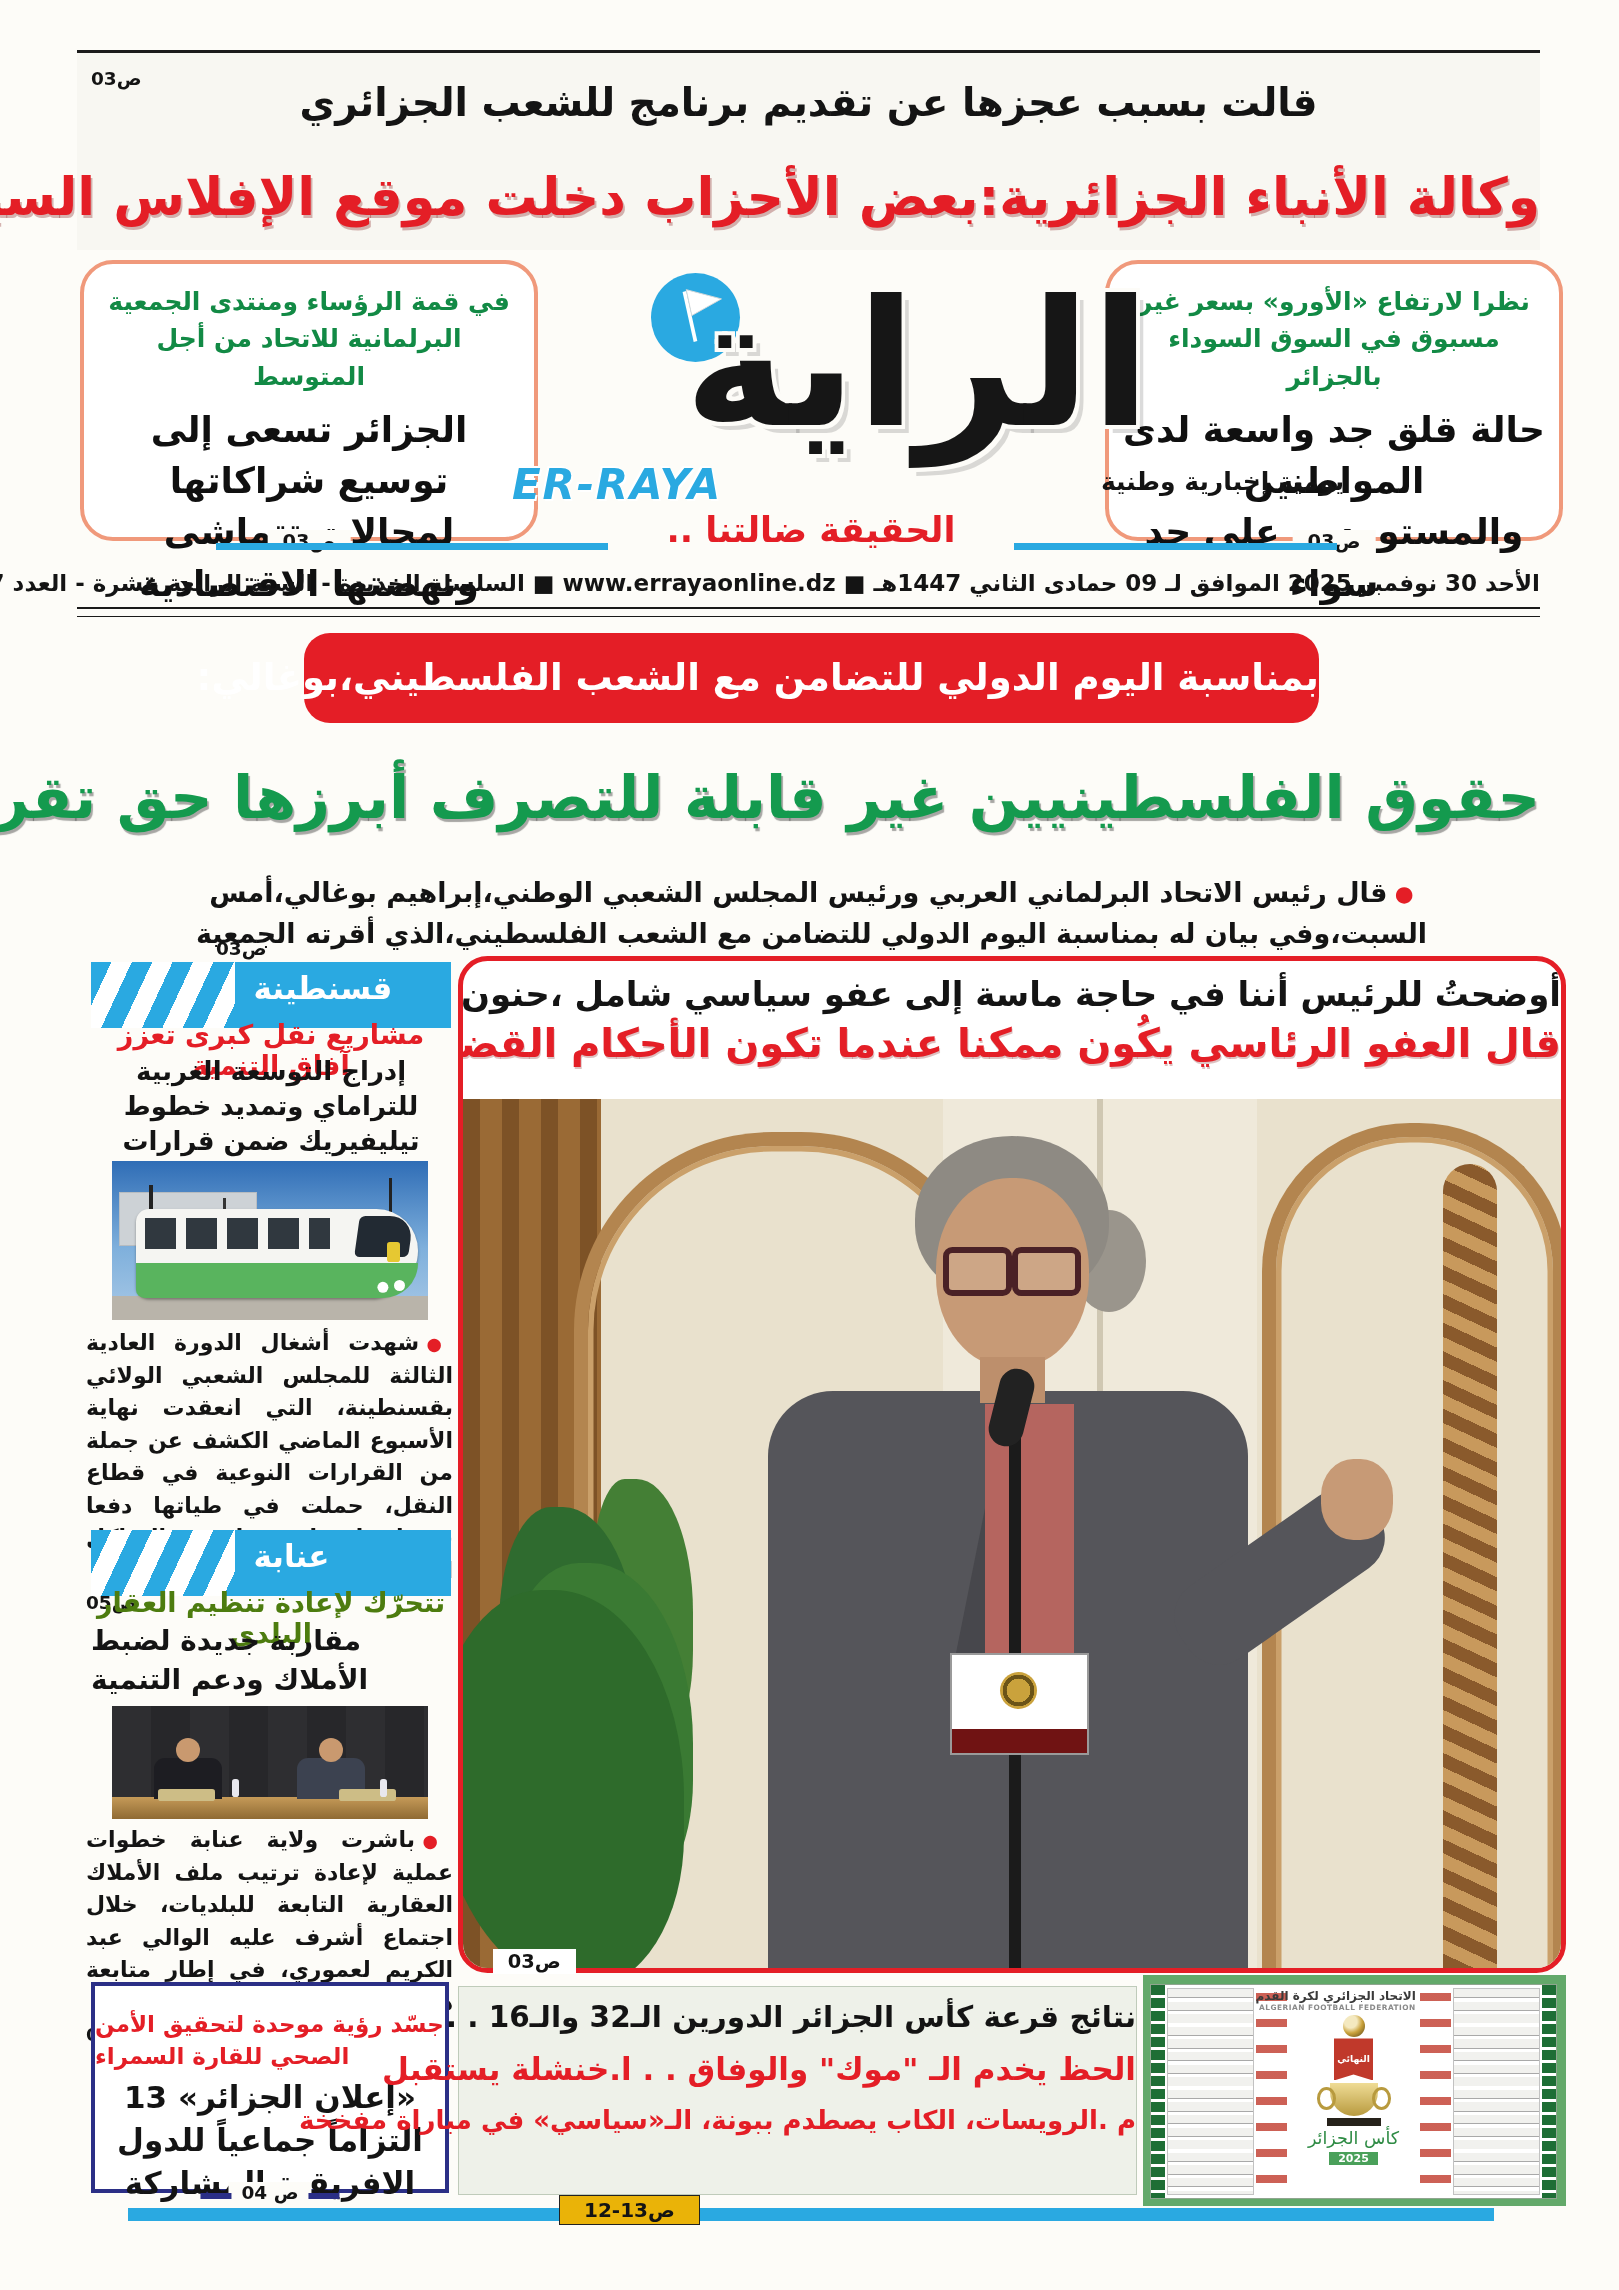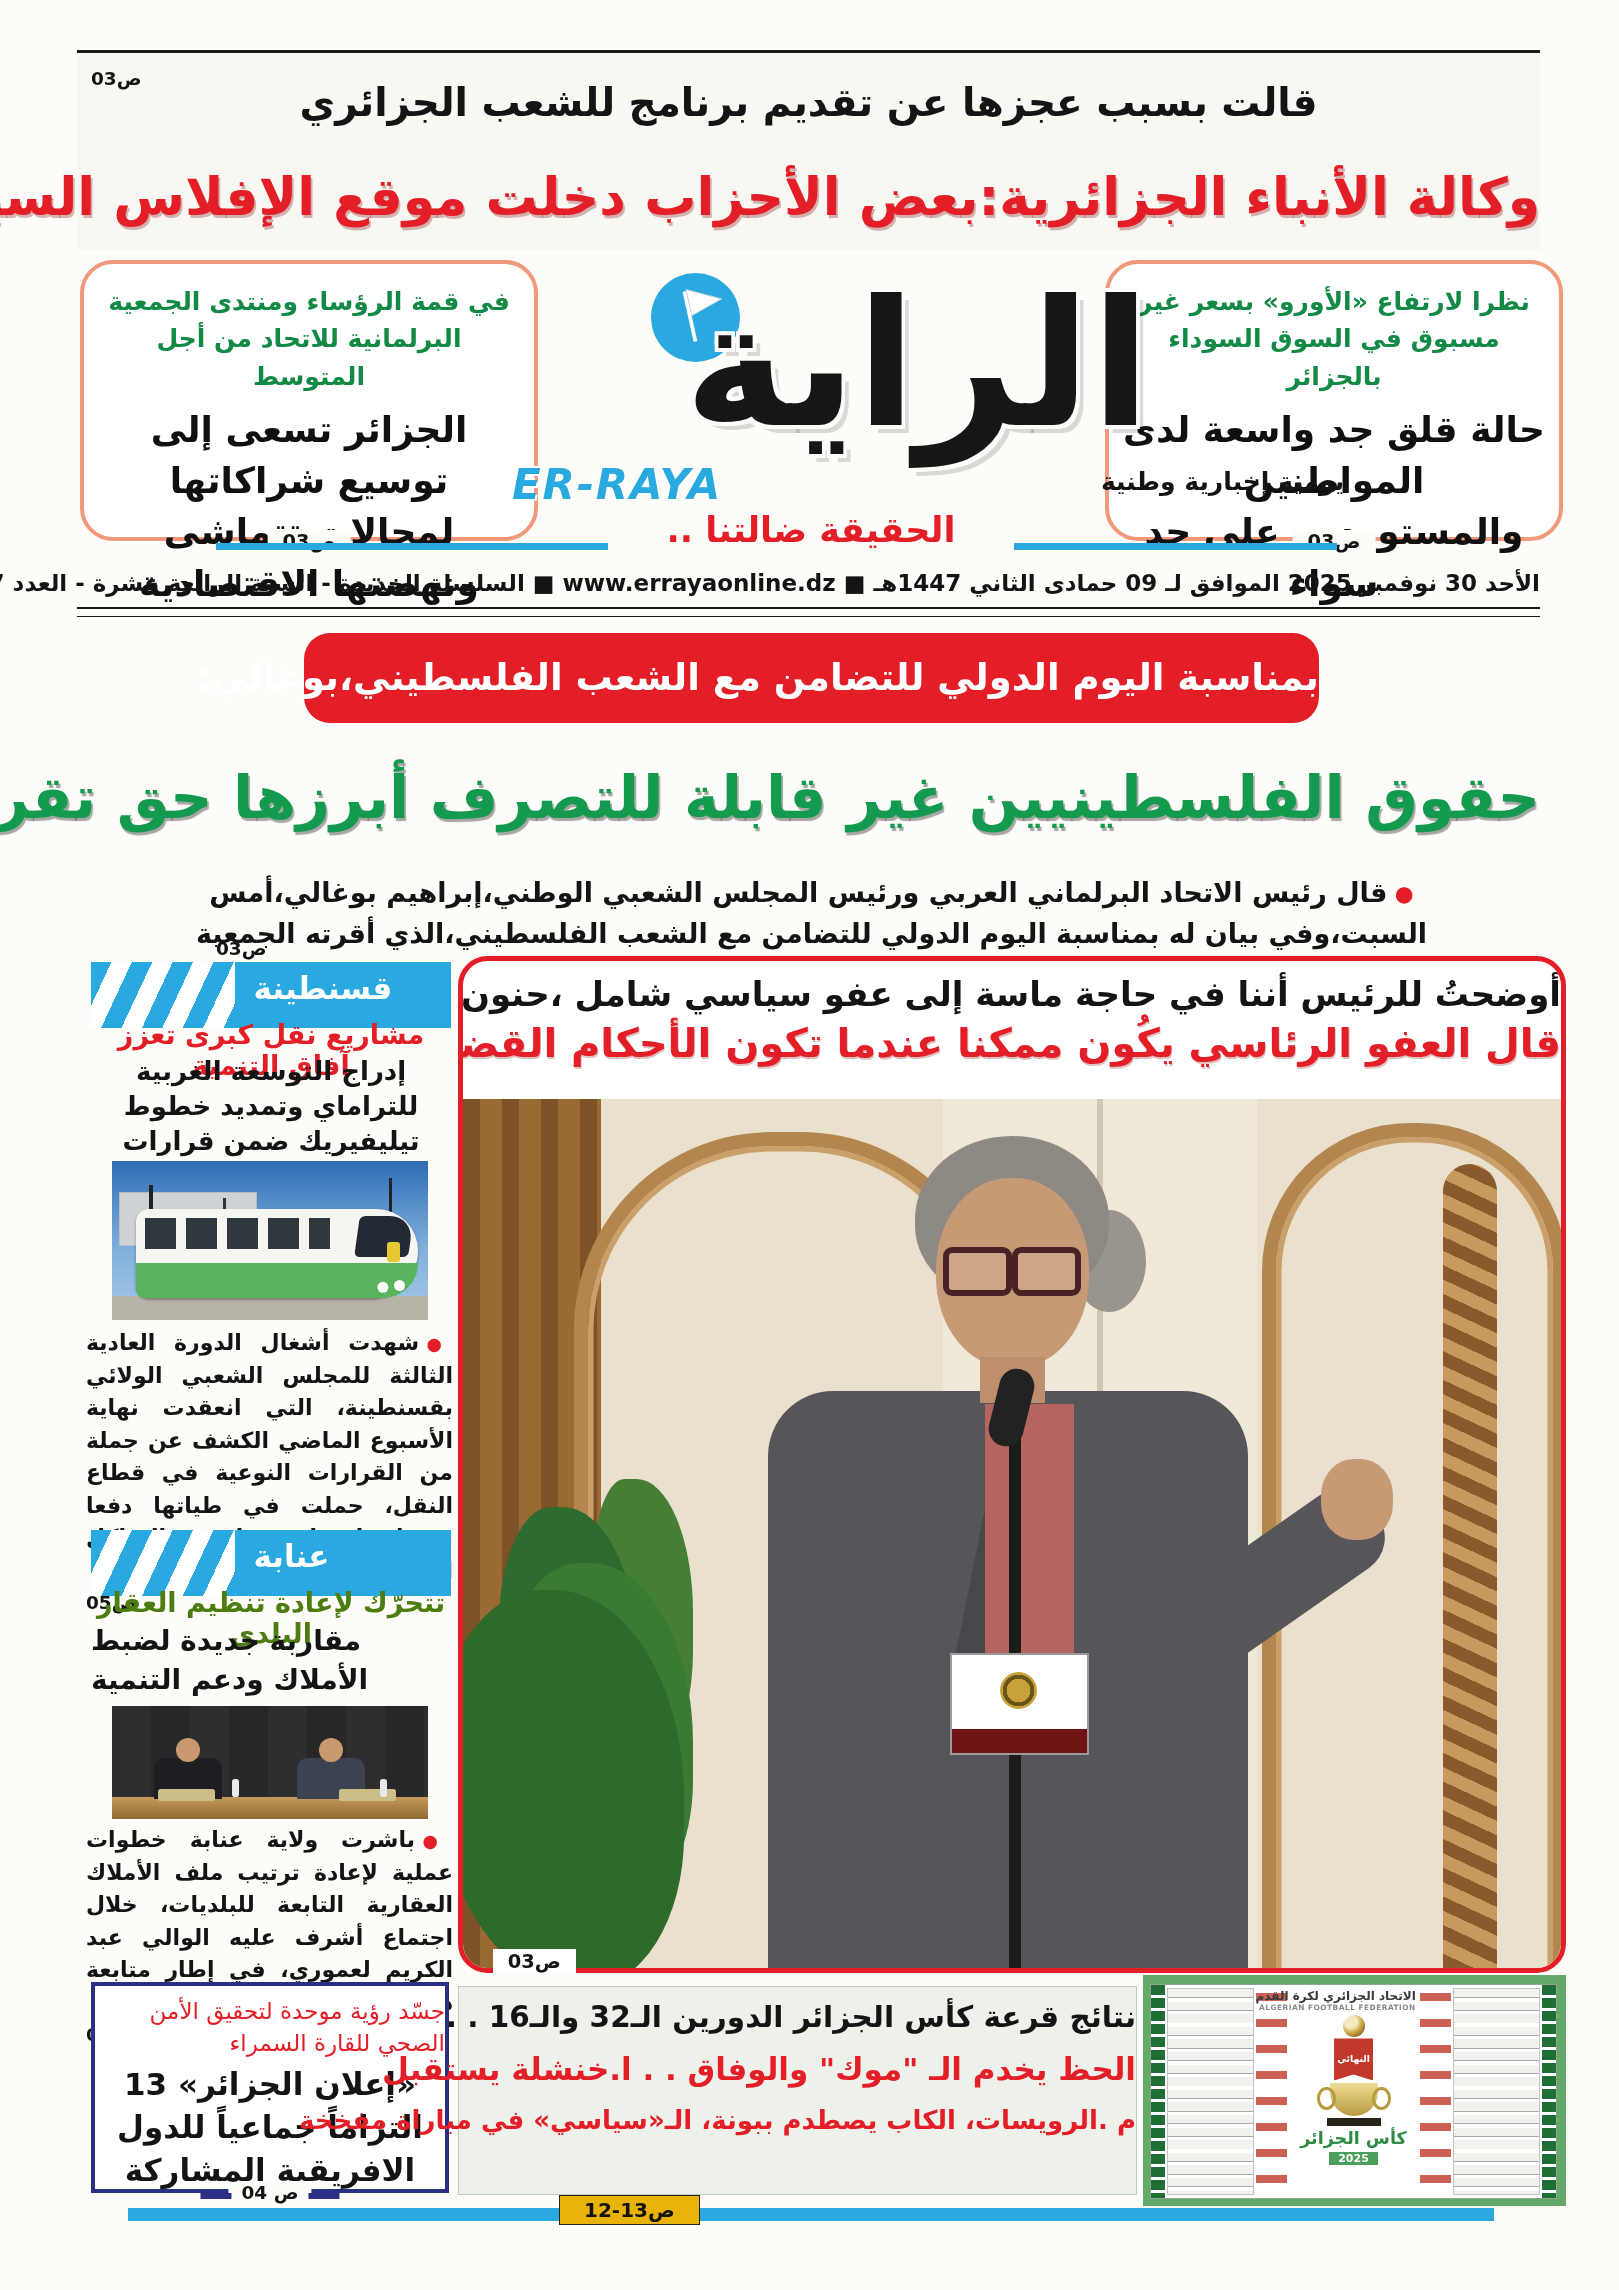--- a/index.html
+++ b/index.html
@@ -139,21 +139,21 @@
   .mic-stand{position:absolute;left:546px;top:332px;bottom:0;width:12px;background:#1b1b1b;}
   .mic-head{position:absolute;left:531px;top:269px;width:35px;height:79px;background:#222;border-radius:17.5px;transform:rotate(14deg);}
   .mic-cube{position:absolute;left:487px;top:554px;width:135px;height:98px;background:#fff;border:2.8px solid #9a9a9a;}
   .mic-emblem{position:absolute;left:48px;top:16.6px;width:37px;height:37px;border-radius:50%;
               background:radial-gradient(circle,#caa23c 0 45%,#6b5418 46% 60%,#caa23c 61%);}
   .mic-band{position:absolute;left:0;bottom:0;width:100%;height:24px;background:#701313;}
   #cbPage{left:494px;top:1949px;background:#fff;padding:0.9px 14.8px;font-size:19.4px;font-weight:800;z-index:6;}
 
   
   #declBox{left:92px;top:1982px;width:358px;height:211px;background:#fff;border:4.6px solid #2b2f86;box-sizing:border-box;}
-  .d-kicker{padding-top:9.2px;text-align:right;color:#e41e26;font-size:23px;line-height:1.4;font-weight:400;}
+  .d-kicker{padding-top:9.2px;text-align:left;color:#e41e26;font-size:23px;line-height:1.4;font-weight:700;margin-top:13px;}
   .d-head{margin-top:3.7px;text-align:center;font-size:31px;line-height:1.38;font-weight:900;}
   .d-page{position:absolute;bottom:-14px;left:50%;transform:translateX(-50%);background:#fdfcf8;
           padding:0 13px;font-size:18.5px;font-weight:800;white-space:nowrap;}
   .d-page::before,.d-page::after{content:"";position:absolute;top:11px;width:31px;height:5.5px;background:#2b2f86;}
   .d-page::before{right:-28px;} .d-page::after{left:-28px;}
 
   
   #sportsBox{left:459px;top:1986px;width:679px;height:209px;background:#eef1e9;border:1.8px solid #bfcbba;box-sizing:border-box;}
   .s-kicker{margin-top:13px;text-align:center;font-size:29.5px;font-weight:800;white-space:nowrap;}
   .s-line1{margin-top:16.6px;text-align:center;font-size:31px;font-weight:900;color:#e41e26;white-space:nowrap;}
@@ -179,21 +179,21 @@
   .b-ball{width:22px;height:22px;border-radius:50%;margin:2.8px auto 1.8px;
           background:radial-gradient(circle at 35% 30%,#f4e9c0 0 30%,#caa23c 55%,#4d3b10 100%);}
   .b-final{width:39px;height:42px;background:#c0392b;margin:1.8px auto;color:#fff;font-size:9.2px;font-weight:800;
            line-height:42px;clip-path:polygon(0 0,100% 0,100% 100%,50% 86%,0 100%);}
   .b-trophy{width:48px;height:33px;margin:2.8px auto 0;background:linear-gradient(#efdc96,#b89a3e);
             border-radius:0 0 24px 24px;position:relative;}
   .b-trophy::before,.b-trophy::after{content:"";position:absolute;top:3.7px;width:13px;height:16.6px;
             border:3.7px solid #b89a3e;border-radius:50%;}
   .b-trophy::before{left:-13px;} .b-trophy::after{right:-13px;}
   .b-trophy-base{width:54px;height:8.3px;background:#26221a;margin:1.8px auto;}
-  .b-cup-label{font-size:17.5px;font-weight:700;color:#2e8b44;white-space:nowrap;}
+  .b-cup-label{font-size:17.5px;font-weight:400;color:#2e8b44;white-space:nowrap;}
   .b-year{display:inline-block;background:#4aa05a;color:#fff;font-size:11px;font-weight:800;padding:0 9.2px;margin-top:0.9px;}
 </style>
 </head>
 <body>
 
 <div class="page">
 
   <div class="abs" id="topRule"></div>
   <div class="abs" id="topBand"></div>
   <div class="abs" id="kickerPage">ص03</div>

